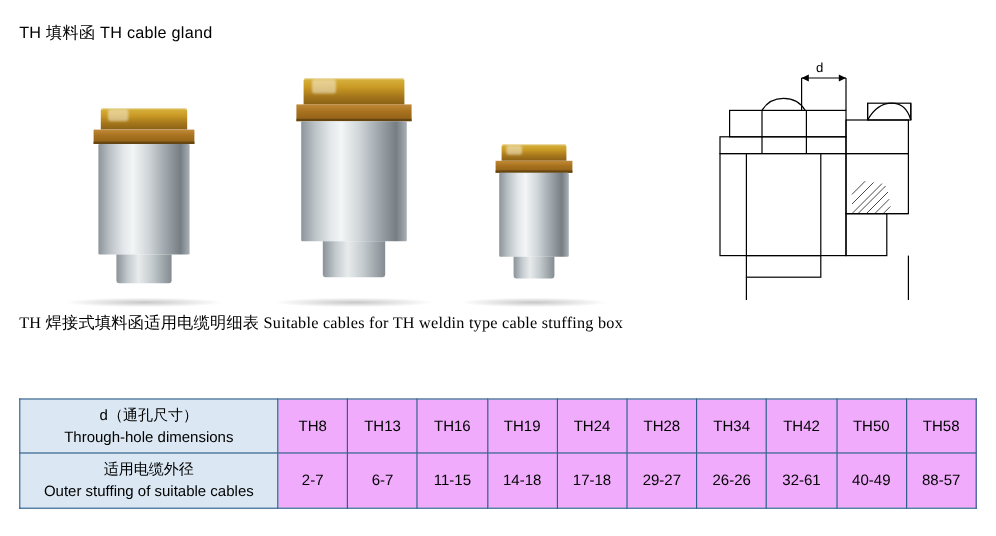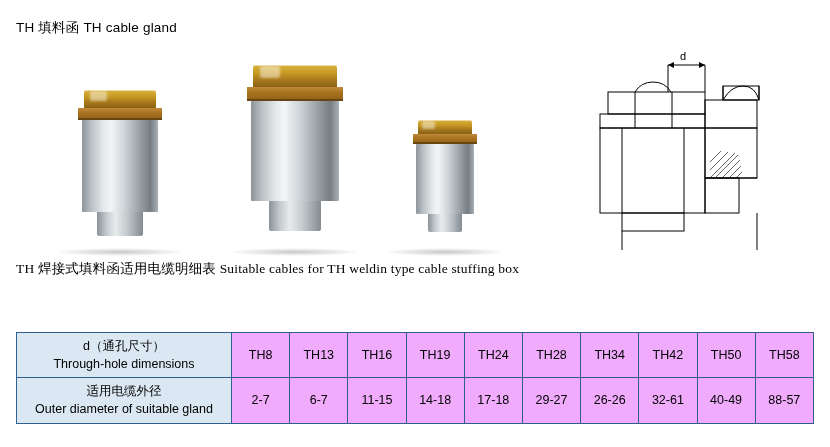--- a/index.html
+++ b/index.html
@@ -273,21 +273,21 @@
         <td class="val">TH24</td>
         <td class="val">TH28</td>
         <td class="val">TH34</td>
         <td class="val">TH42</td>
         <td class="val">TH50</td>
         <td class="val">TH58</td>
       </tr>
       <tr>
         <td class="rowhead">
           <span class="cn">适用电缆外径</span>
-          <span class="en">Outer diameter of suitable gland</span>
+          <span class="en">Outer stuffing of suitable cables</span>
         </td>
         <td class="val">2-7</td>
         <td class="val">6-7</td>
         <td class="val">11-15</td>
         <td class="val">14-18</td>
         <td class="val">17-18</td>
         <td class="val">29-27</td>
         <td class="val">26-26</td>
         <td class="val">32-61</td>
         <td class="val">40-49</td>

